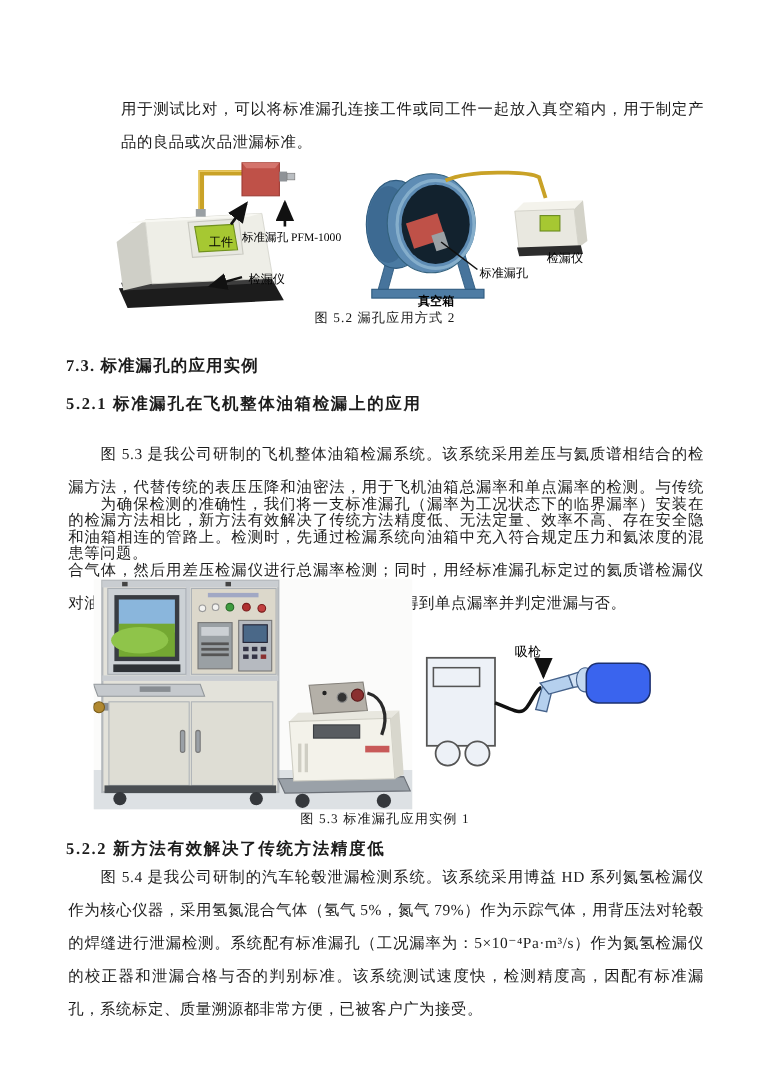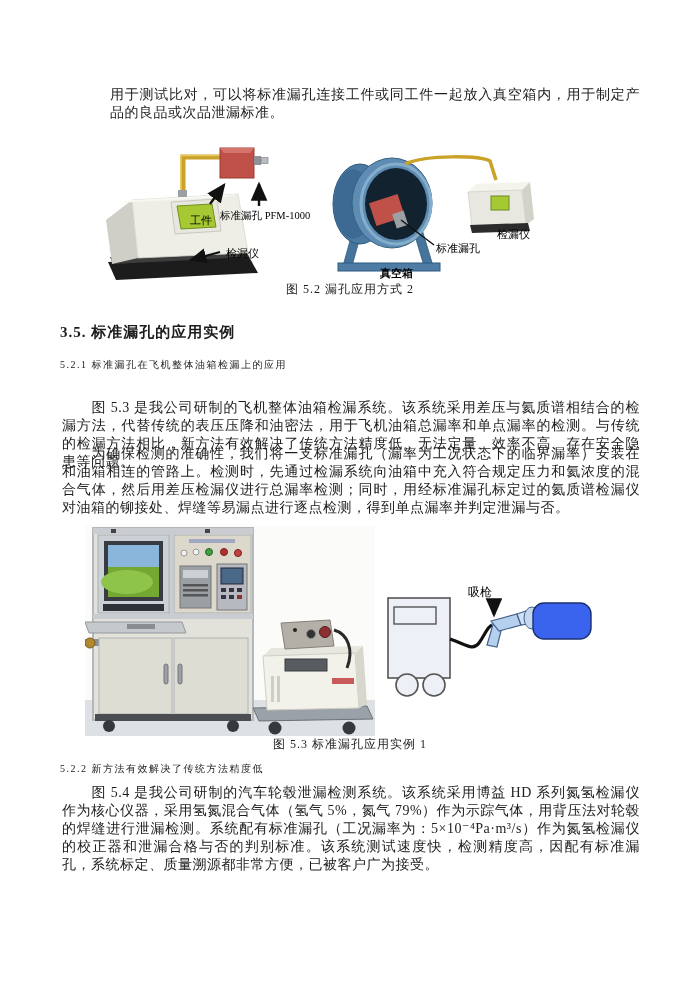--- a/index.html
+++ b/index.html
@@ -1,29 +1,29 @@
 <!DOCTYPE html>
 <html><head>
 <meta charset="utf-8">
 <style>
   html,body{margin:0;padding:0;background:#ffffff;}
   .page{
     position:relative;width:700px;height:990px;background:#ffffff;overflow:hidden;
     font-family:"Liberation Serif","DejaVu Serif",serif;color:#1c1c1c;
   }
   .para{
-    position:absolute;font-size:14px;line-height:18px;letter-spacing:0.5px;
+    position:absolute;font-size:14px;line-height:30px;letter-spacing:0.5px;
     text-align:justify;margin:0;
   }
   .indent{text-indent:2.1em;}
   .h2{
     position:absolute;left:60px;font-size:15px;font-weight:bold;letter-spacing:1px;margin:0;
   }
   .h3{
-    position:absolute;left:60px;font-size:10px;font-weight:normal;letter-spacing:1.5px;margin:0;
+    position:absolute;left:60px;font-size:15px;font-weight:bold;letter-spacing:1.5px;margin:0;
   }
   .caption{
     position:absolute;left:60px;width:580px;text-align:center;font-size:12px;letter-spacing:1px;
   }
   .fig{position:absolute;}
   svg text{font-family:"Liberation Serif","DejaVu Serif",serif;}
 </style>
 </head>
 <body>
 
@@ -100,21 +100,21 @@
 
         <text x="376" y="112" font-size="11">标准漏孔</text>
         <text x="437" y="98" font-size="11">检漏仪</text>
         <text x="320" y="137" font-size="11" font-weight="600">真空箱</text>
       </g>
     </svg>
   </div>
 
   <div class="caption" style="top:281px;">图 5.2  漏孔应用方式 2</div>
 
-  <h2 class="h2" style="top:323px;">3.5.  标准漏孔的应用实例</h2>
+  <h2 class="h2" style="top:323px;">7.3.  标准漏孔的应用实例</h2>
 
   <h3 class="h3" style="top:358px;">5.2.1 标准漏孔在飞机整体油箱检漏上的应用</h3>
 
   <p class="para indent" style="left:62px;top:399px;width:578px;">图 5.3 是我公司研制的飞机整体油箱检漏系统。该系统采用差压与氦质谱相结合的检漏方法，代替传统的表压压降和油密法，用于飞机油箱总漏率和单点漏率的检测。与传统的检漏方法相比，新方法有效解决了传统方法精度低、无法定量、效率不高、存在安全隐患等问题。</p>
 
   <p class="para indent" style="left:62px;top:445px;width:578px;">为确保检测的准确性，我们将一支标准漏孔（漏率为工况状态下的临界漏率）安装在和油箱相连的管路上。检测时，先通过检漏系统向油箱中充入符合规定压力和氦浓度的混合气体，然后用差压检漏仪进行总漏率检测；同时，用经标准漏孔标定过的氦质谱检漏仪对油箱的铆接处、焊缝等易漏点进行逐点检测，得到单点漏率并判定泄漏与否。</p>
 
   <div class="fig" style="left:85px;top:526px;width:290px;height:210px;">
     <svg width="290" height="210" viewBox="0 0 290 210">
       <rect x="0" y="0" width="290" height="210" fill="#fbfbfa"></rect>

